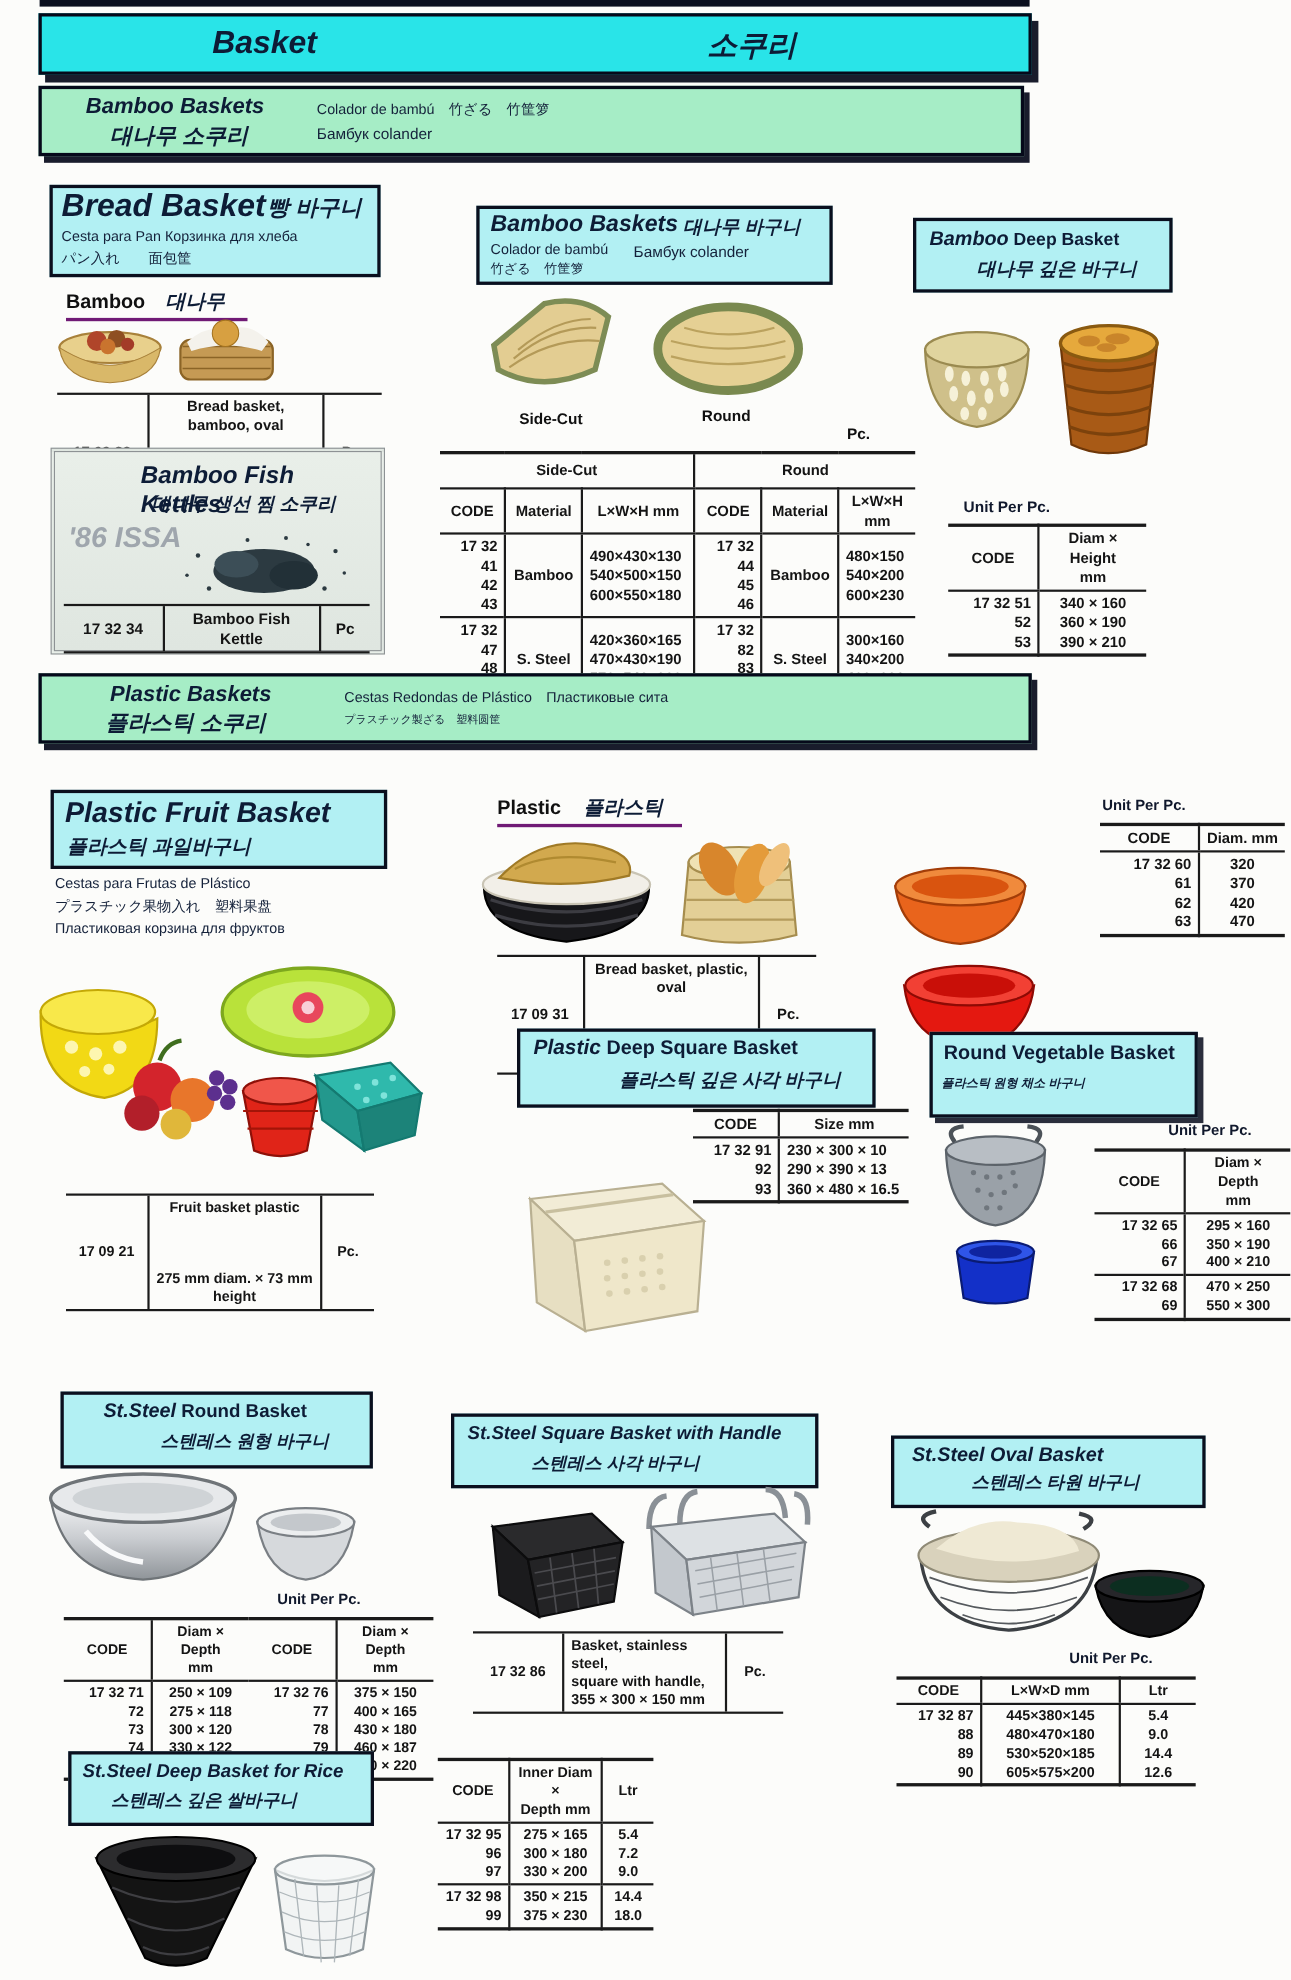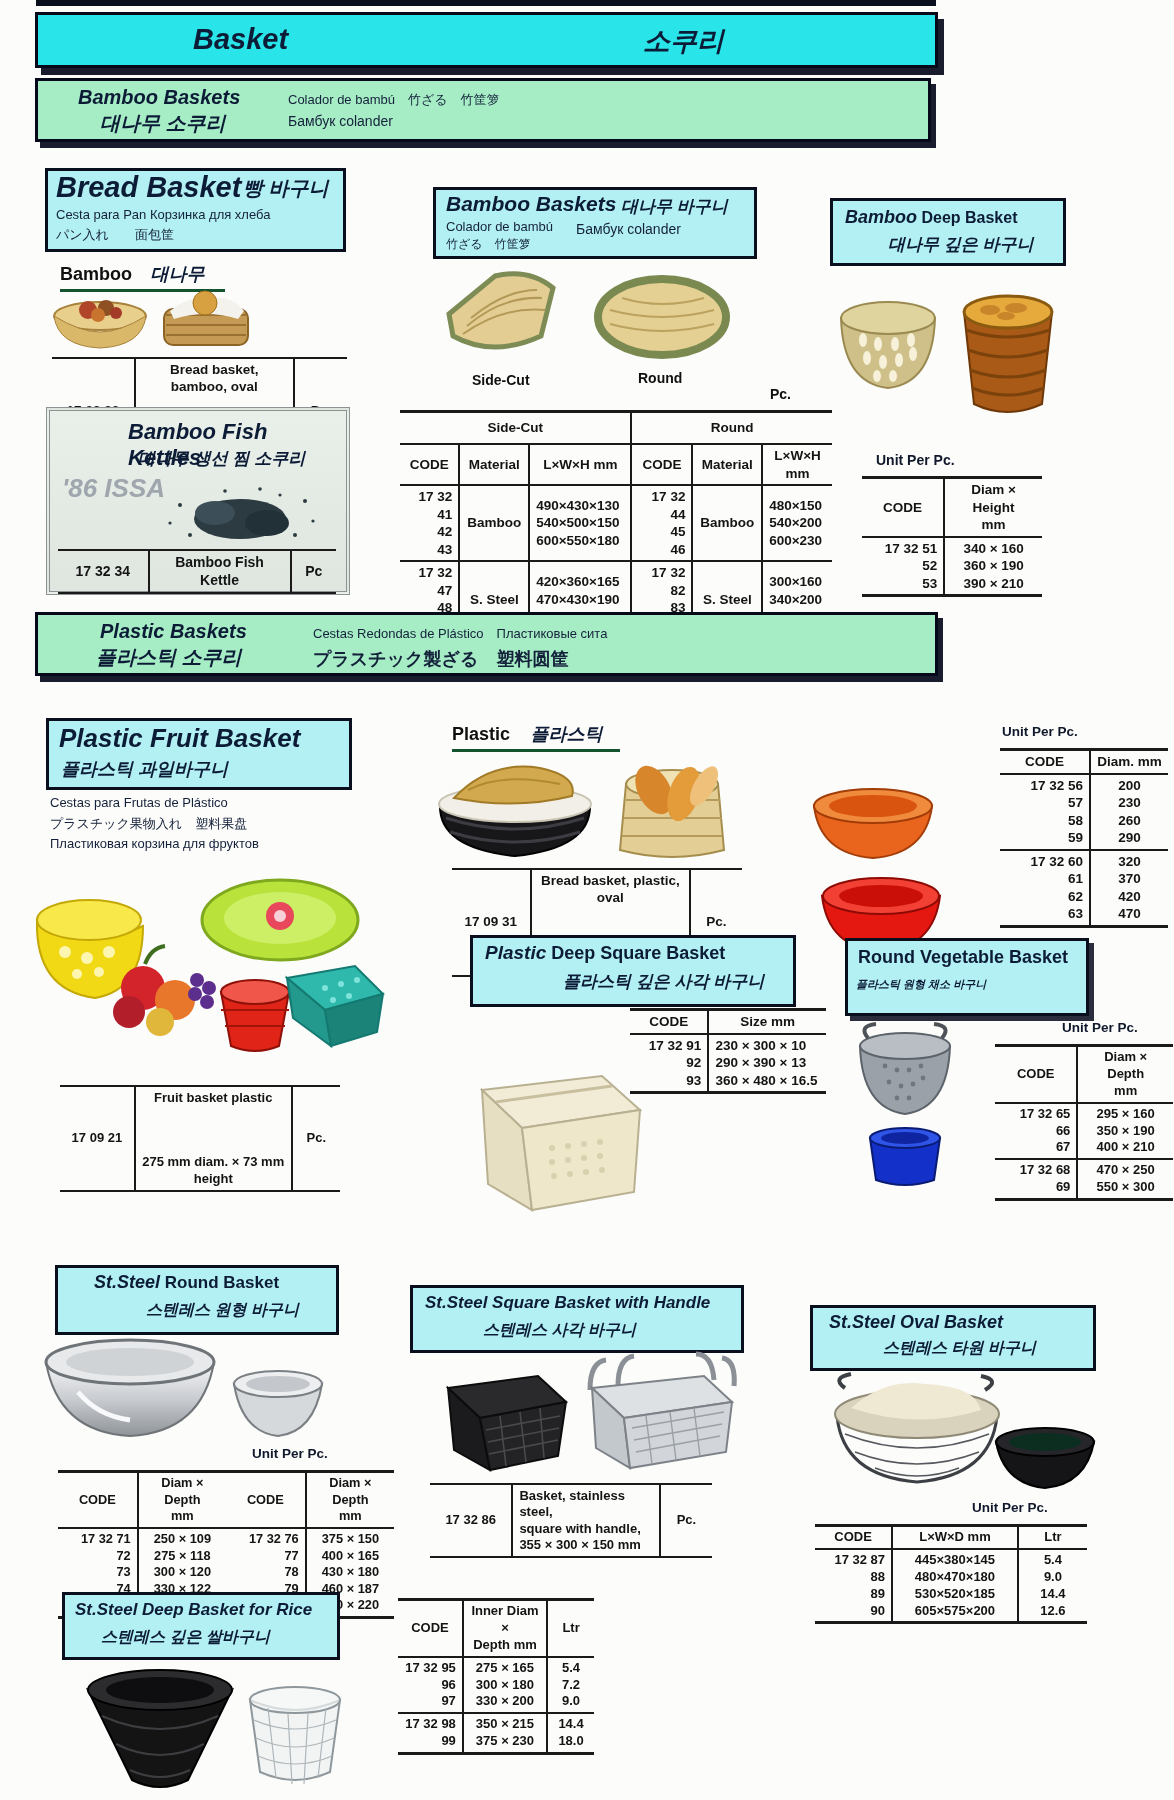--- a/index.html
+++ b/index.html
@@ -12,21 +12,21 @@
   .band   { background:#a6edc6; border:3px solid #05091a; box-shadow:5px 6px 0 rgba(5,9,26,.92); }
   .cyanbox{ background:#b2f0f3; border:3px solid #0a0f1e; }
   .shadowed { box-shadow:5px 5px 0 rgba(5,9,26,.85); }
 
   .ti  { font-style:italic; font-weight:bold; color:#0d1c36; }
   .tb  { font-weight:bold; color:#0d1c36; }
   .sub { color:#14213a; }
   .ml  { white-space:pre-line; }
 
   
-  .ulab { border-bottom:3px solid #14532d; padding-bottom:3px; }
+  .ulab { border-bottom:3px solid #701a75; padding-bottom:3px; }
 
   
   .rowtbl { display:flex; align-items:stretch; border-top:2px solid #1a1a1a; border-bottom:2px solid #1a1a1a; font-weight:bold; color:#141414; }
   .rowtbl .c { display:flex; flex-direction:column; justify-content:center; text-align:center; padding:3px 6px; line-height:1.25;gap:48px; }
   .rowtbl .c + .c { border-left:2px solid #1a1a1a; }
 
   
   .ctb { border-collapse:collapse; font-weight:bold; color:#141414; }
   .ctb td { border-left:2px solid #1a1a1a; padding:2px 6px; line-height:1.3; }
   .ctb tr td:first-child { border-left:none; }
@@ -261,21 +261,21 @@
 360 × 190
 390 × 210</td>
     </tr>
   </tbody>
     </table>
 
   <div class="abs band" style="left:35px; top:612px; width:897px; height:58px;">
     <span class="abs ti" style="left:62px; top:5px; font-size:20px;">Plastic Baskets</span>
     <span class="abs ti" style="left:58px; top:29px; font-size:20px;">플라스틱 소쿠리</span>
     <span class="abs sub" style="left:275px; top:10px; font-size:13px;">Cestas Redondas de Plástico　Пластиковые сита</span>
-    <span class="abs sub" style="left:275px; top:32px; font-size:18px;font-weight:bold;">プラスチック製ざる　塑料圆筐</span>
+    <span class="abs sub" style="left:275px; top:32px; font-size:10px;">プラスチック製ざる　塑料圆筐</span>
   </div>
 
   <div class="abs cyanbox" style="left:46px; top:718px; width:300px; height:66px;">
     <span class="abs ti" style="left:10px; top:2px; font-size:26px;">Plastic Fruit Basket</span>
     <span class="abs ti" style="left:12px; top:36px; font-size:18px;">플라스틱 과일바구니</span>
   </div>
   <span class="abs sub" style="left:50px; top:795px; font-size:13px;">Cestas para Frutas de Plástico</span>
   <span class="abs sub" style="left:50px; top:815px; font-size:13px;">プラスチック果物入れ　塑料果盘</span>
   <span class="abs sub" style="left:50px; top:836px; font-size:13px;">Пластиковая корзина для фруктов</span>
 
@@ -382,30 +382,20 @@
     <path d="M6 28 Q12 80 65 84 Q118 80 124 28 Q65 52 6 28Z" fill="#e41810" stroke="#8e0a04" stroke-width="2"></path>
     <ellipse cx="65" cy="28" rx="58" ry="18" fill="#f24034" stroke="#8e0a04" stroke-width="2"></ellipse>
     <ellipse cx="65" cy="28" rx="42" ry="11" fill="#c90f08"></ellipse>
   </svg>
   <span class="abs unitlabel" style="left:1002px; top:724px; font-size:13.5px;">Unit Per Pc.</span>
   <table class="abs ctb topline" style="left:1000px; top:748px; width:168px; font-size:13.5px;">
     <tbody>
         <tr class="hdr">
       <td style="width:92px;">CODE</td>
       <td style="width:76px;">Diam. mm</td>
-    </tr>
-    <tr>
-      <td class="ml codecell">17 32 56
-57
-58
-59</td>
-      <td class="ml midcell">200
-230
-260
-290</td>
     </tr>
     <tr class="sep">
       <td class="ml codecell">17 32 60
 61
 62
 63</td>
       <td class="ml midcell">320
 370
 420
 470</td>

